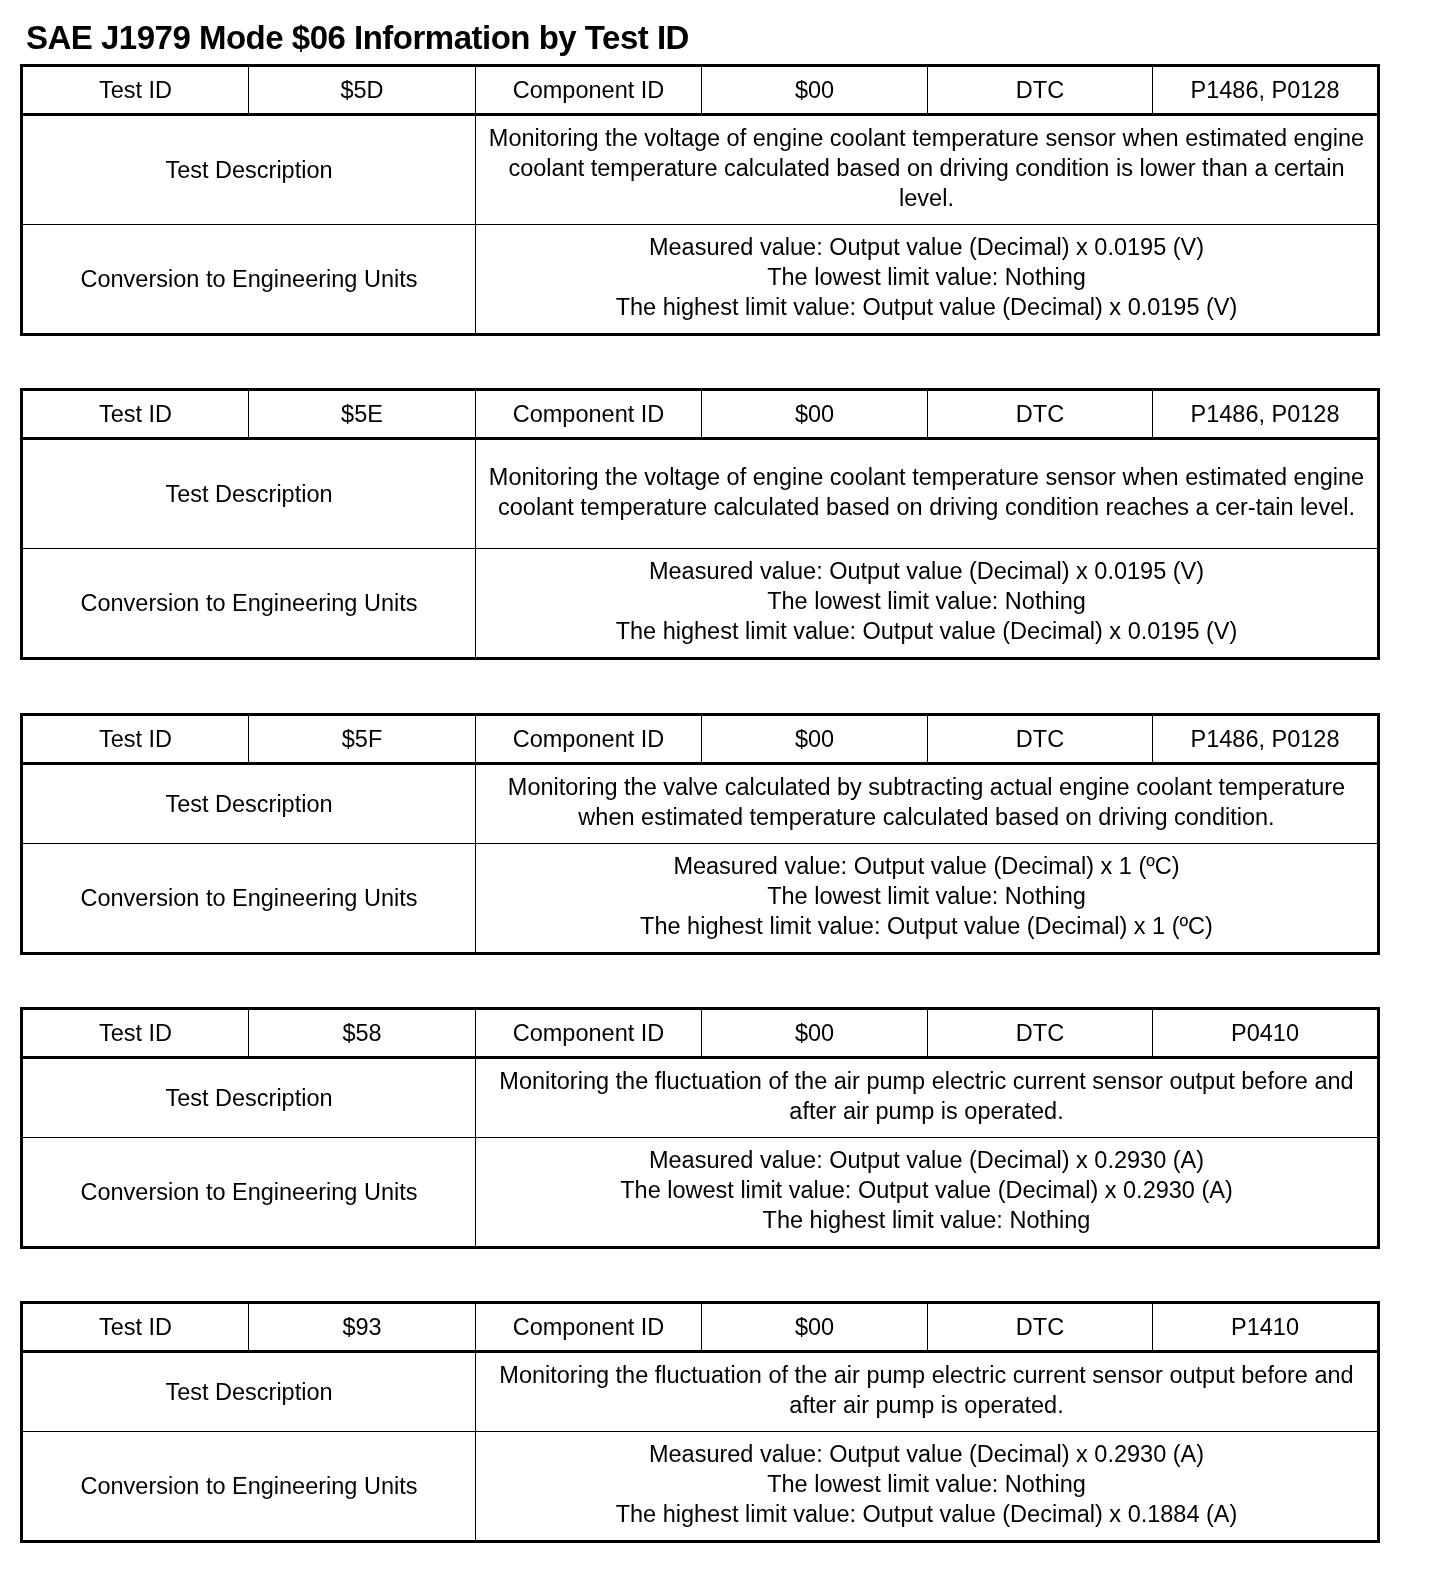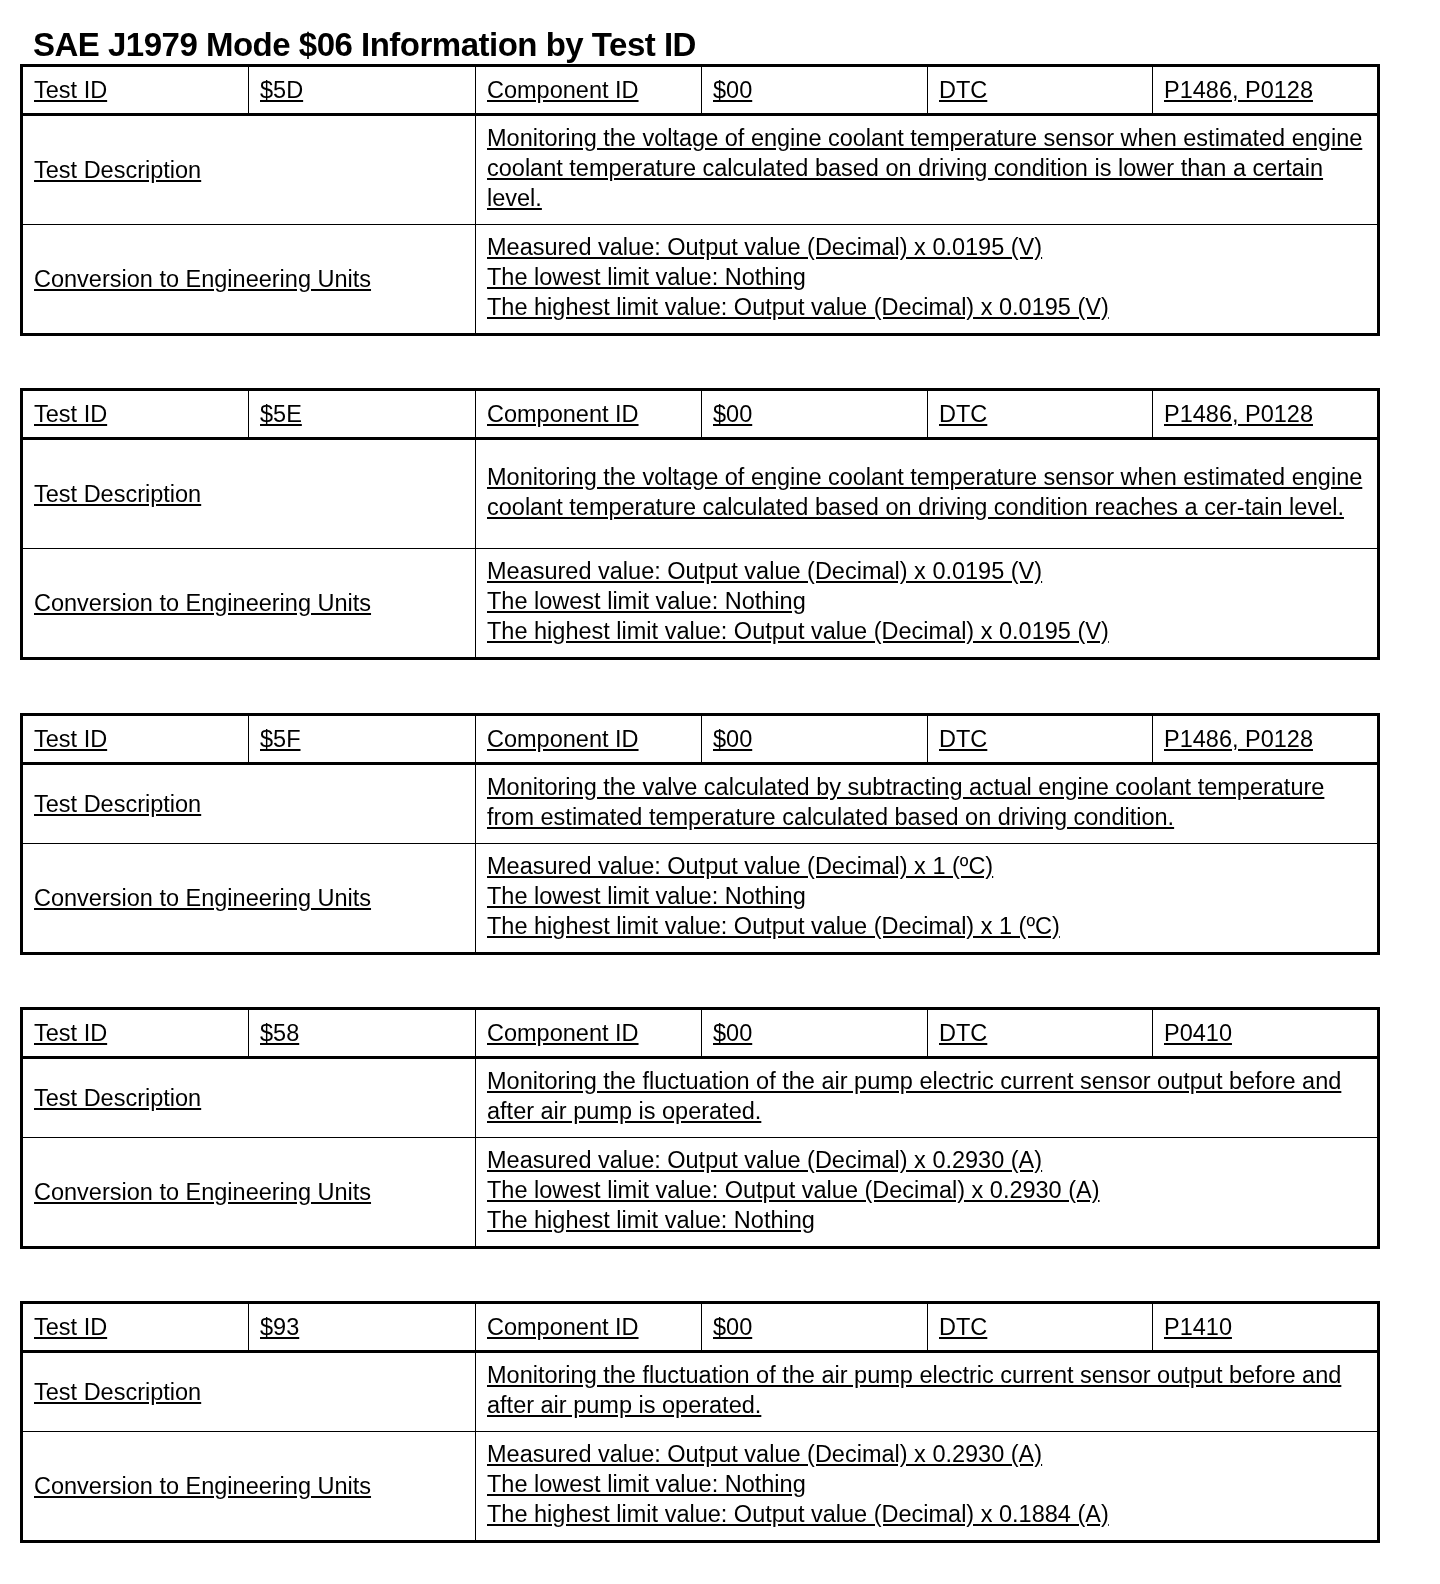--- a/index.html
+++ b/index.html
@@ -16,38 +16,37 @@
       overflow: hidden;
     }
     .page-title {
       position: absolute;
       left: 18px;
       top: 8px;
       font-size: 33px;
       font-weight: bold;
       letter-spacing: -0.5px;
       line-height: 44px;
-      margin: 15px;
+      margin: 8px;
     }
     .mode-table {
       position: absolute;
       left: 20px;
       width: 1357px;
       border-collapse: collapse;
       table-layout: fixed;
       font-size: 23.5px;
       line-height: 30px;
       border: 3px solid #000000;
     }
     .mode-table td {
       border: 1.5px solid #000000;
       padding: 0 11px;
       vertical-align: middle;
-      text-align: left;
-      text-decoration: underline;
+      text-align: center;
     }
     .mode-table tr.hdr td {
       height: 46px;
     }
     .mode-table tr.hdr {
       border-bottom: 3px solid #000000;
     }
     .mode-table tr.desc td.val {
       padding-top: 6px;
       padding-bottom: 10px;
@@ -152,21 +151,21 @@
       <tr class="hdr">
     <td>Test ID</td>
     <td>$5F</td>
     <td>Component ID</td>
     <td>$00</td>
     <td>DTC</td>
     <td>P1486, P0128</td>
   </tr>
   <tr class="desc" style="height:80px;">
     <td colspan="2">Test Description</td>
-    <td colspan="4" class="val">Monitoring the valve calculated by subtracting actual engine coolant temperature from estimated temperature calculated based on driving condition.</td>
+    <td colspan="4" class="val">Monitoring the valve calculated by subtracting actual engine coolant temperature when estimated temperature calculated based on driving condition.</td>
   </tr>
   <tr class="conv" style="height:110px;">
     <td colspan="2">Conversion to Engineering Units</td>
     <td colspan="4" class="val">
       <span class="conv-line">Measured value: Output value (Decimal) x 1 (ºC)</span>
       <span class="conv-line">The lowest limit value: Nothing</span>
       <span class="conv-line">The highest limit value: Output value (Decimal) x 1 (ºC)</span>
     </td>
   </tr>
 </tbody>

